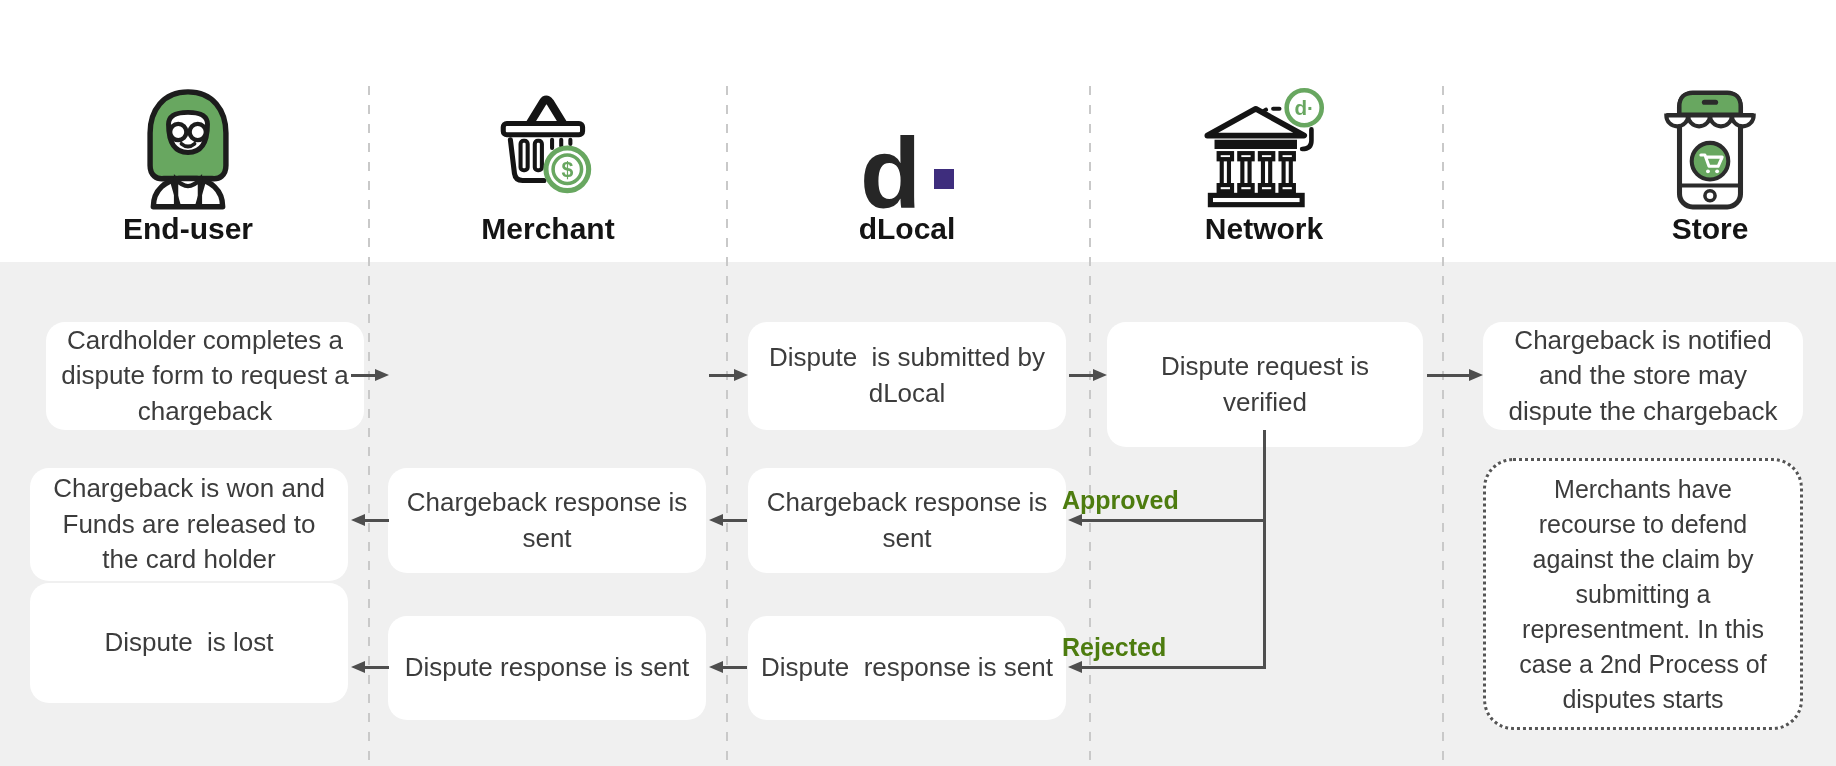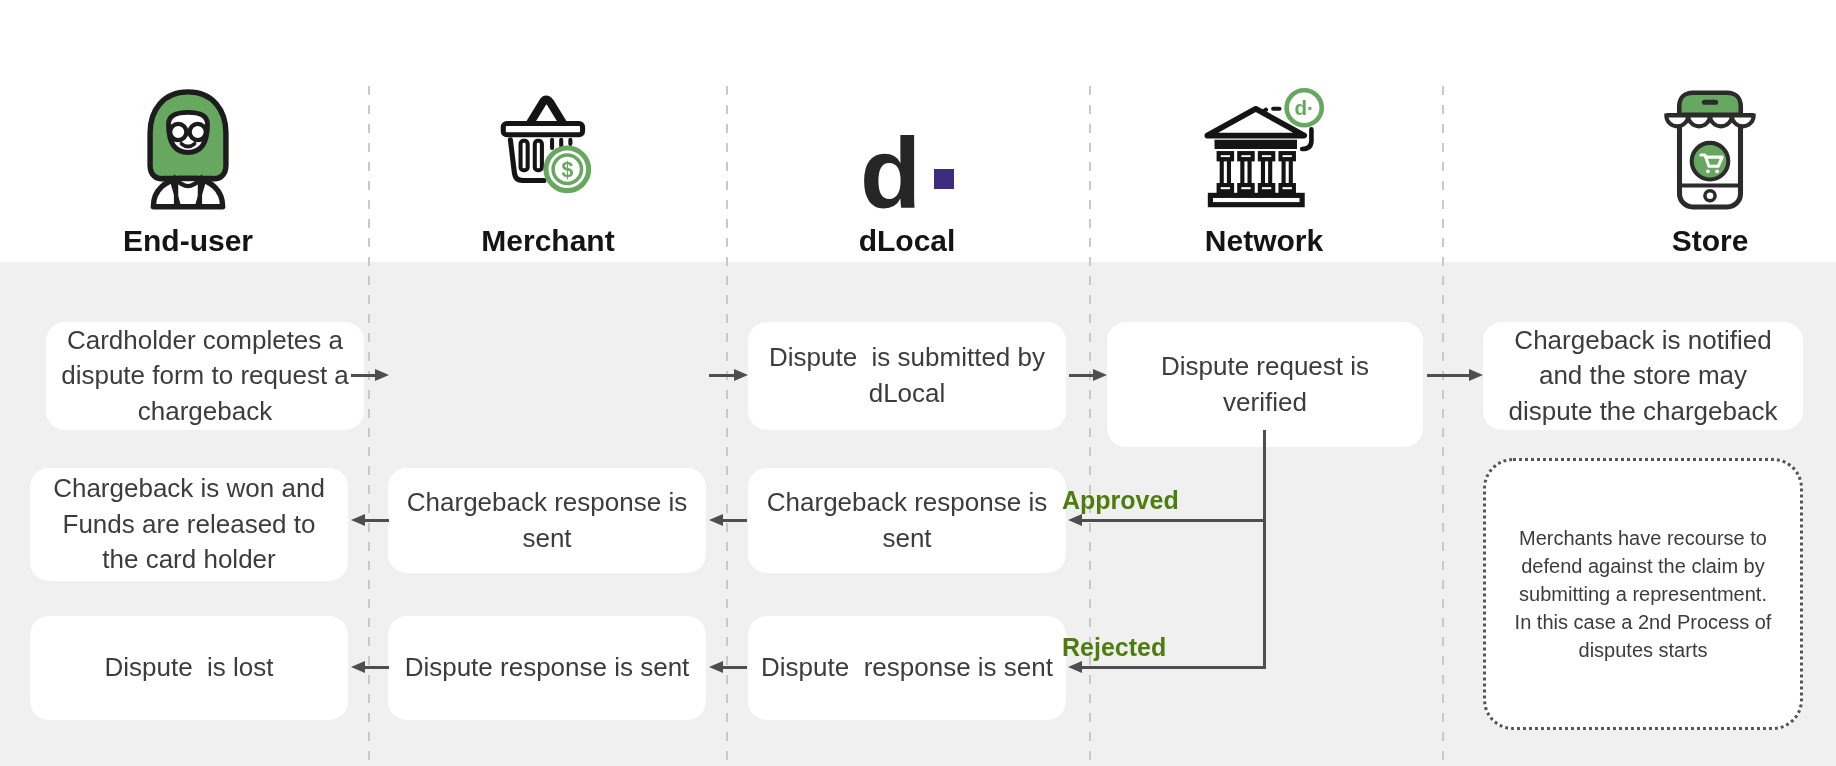--- a/index.html
+++ b/index.html
@@ -8,35 +8,35 @@
     background:#ffffff; font-family:"Liberation Sans", sans-serif;
   }
   .gray-band { position:absolute; left:0; top:262px; width:1836px; height:504px; background:#f0f0f0; z-index:0; }
   .divider {
     position:absolute; top:86px; width:2px; height:680px; z-index:1;
     background:repeating-linear-gradient(180deg,#c9c9c9 0px,#c9c9c9 9px,transparent 9px,transparent 19px);
   }
   
   .actor { position:absolute; top:70px; width:300px; display:flex; flex-direction:column; align-items:center; z-index:2; }
   .actor-icon { height:142px; display:flex; align-items:flex-end; justify-content:center; }
-  .actor-label { margin-top:12px; font-size:30px; font-weight:700; color:#141414; text-align:center; }
+  .actor-label { font-size:30px; font-weight:700; color:#141414; text-align:center; }
   .dlocal-logo { display:flex; align-items:flex-end; height:108px; }
   .dlocal-d { font-size:100px; font-weight:700; color:#262626; line-height:0.78; letter-spacing:-2px; }
   .dlocal-square { width:20px; height:20px; margin-left:15px; margin-bottom:23px; }
   
   .flow-box {
     position:absolute; background:#ffffff; border-radius:19px; z-index:2;
     display:flex; align-items:center; justify-content:center; text-align:center;
     font-size:26px; line-height:1.37; color:#3c3c3c; box-sizing:border-box;
     padding:8px 12px; white-space:pre-wrap;
   }
   .note-box {
     position:absolute; background:#ffffff; border:3px dotted #555555; border-radius:30px; z-index:2;
     display:flex; align-items:center; justify-content:center; text-align:center;
-    font-size:20px; line-height:1.4; color:#3c3c3c; box-sizing:border-box; padding:10px 28px;
+    font-size:25px; line-height:1.4; color:#3c3c3c; box-sizing:border-box; padding:10px 28px;
   }
   
   .harrow { position:absolute; height:0; border-top:3px solid #4e4e4e; z-index:2; }
   .harrow.right::after {
     content:""; position:absolute; right:-13px; top:-8px;
     border-left:14px solid #4e4e4e; border-top:6.5px solid transparent; border-bottom:6.5px solid transparent;
   }
   .harrow.left::before {
     content:""; position:absolute; left:-13px; top:-8px;
     border-right:14px solid #4e4e4e; border-top:6.5px solid transparent; border-bottom:6.5px solid transparent;
@@ -167,21 +167,21 @@
 
   <div class="flow-box" style="left:30px;  top:468px; width:318px; height:113px">Chargeback is won and Funds are released to the card holder</div>
   <div class="flow-box" style="left:388px; top:468px; width:318px; height:105px">Chargeback response is sent</div>
   <div class="flow-box" style="left:748px; top:468px; width:318px; height:105px">Chargeback response is sent</div>
 
   <div class="harrow left" style="left:364px; top:519px; width:25px"></div>
   <div class="harrow left" style="left:722px; top:519px; width:25px"></div>
   <div class="harrow left" style="left:1081px;top:519px; width:185px"></div>
   <div class="branch-label" style="left:1062px; top:486px">Approved</div>
 
-  <div class="flow-box" style="left:30px;  top:616px; width:318px; height:104px">Dispute  is lost</div>
+  <div class="flow-box" style="left:30px;  top:583px; width:318px; height:120px">Dispute  is lost</div>
   <div class="flow-box" style="left:388px; top:616px; width:318px; height:104px">Dispute response is sent</div>
   <div class="flow-box" style="left:748px; top:616px; width:318px; height:104px">Dispute  response is sent</div>
 
   <div class="harrow left" style="left:364px; top:666px; width:25px"></div>
   <div class="harrow left" style="left:722px; top:666px; width:25px"></div>
   <div class="harrow left" style="left:1081px;top:666px; width:185px"></div>
   <div class="branch-label" style="left:1062px; top:633px">Rejected</div>
 
   <div class="vline" style="left:1263px; top:430px; height:239px"></div>
 

